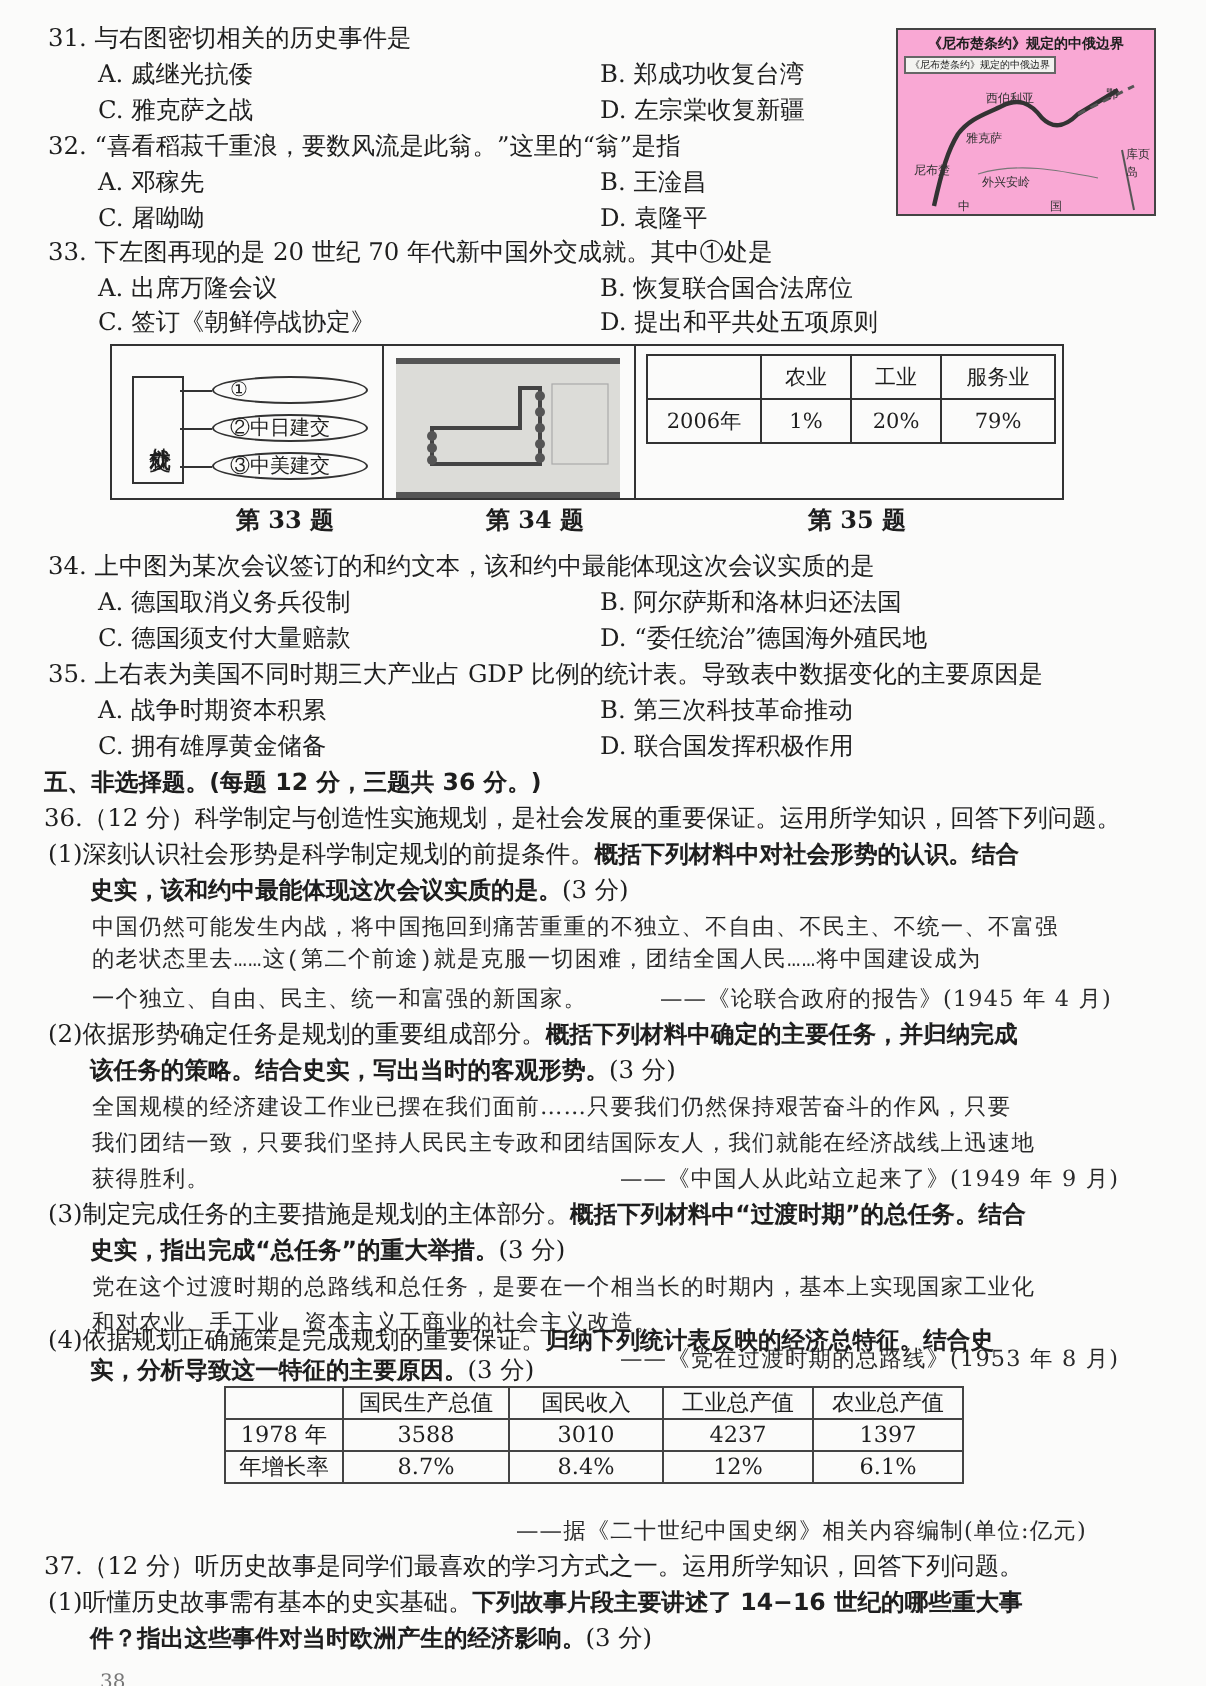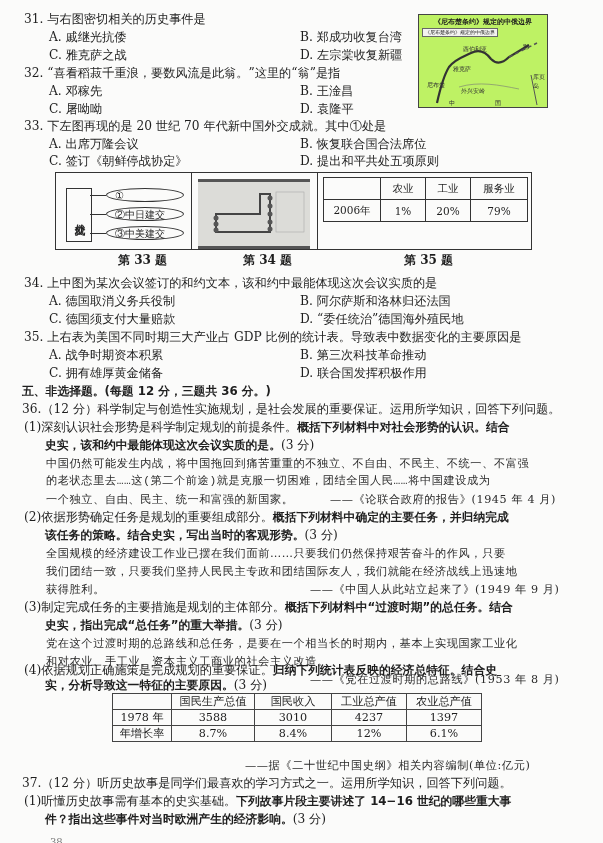--- a/index.html
+++ b/index.html
@@ -12,22 +12,22 @@
     position:relative;
   }
   .abs { position:absolute; white-space:nowrap; }
   .q { line-height:17px; }
   .opt { line-height:17px; }
   .b { font-family:"DejaVu Sans", "Liberation Sans", sans-serif; font-weight:bold; font-size:11.8px; }
   .mat { font-size:11.2px; color:#2a2a2a; letter-spacing:0.6px; }
 
   
   #map-figure {
-    position:absolute; left:418px; top:14px; width:128px; height:92px;
-    border:1.5px solid #444; background:#bef264; overflow:hidden;font-family:Liberation Mono, monospace;
+    position:absolute; left:448px; top:14px; width:128px; height:92px;
+    border:1.5px solid #444; background:#f9a8d4; overflow:hidden;
   }
   #map-figure .title { position:absolute; top:2px; left:0; right:0; text-align:center; font-size:7px; font-weight:bold; }
   #map-figure .legend { position:absolute; top:13px; left:3px; font-size:5px; border:1px solid #666; padding:0 2px; background:#f3f3f0; }
   #map-figure .lbl { position:absolute; font-size:6px; color:#333; }
 
   
   #figure-row {
     position:absolute; left:55px; top:172px; width:475px; height:76px;
     border:1.2px solid #333; background:#fbfbfa;
   }
@@ -224,21 +224,21 @@
   </tr>
   <tr>
     <td>年增长率</td>
     <td>8.7%</td>
     <td>8.4%</td>
     <td>12%</td>
     <td>6.1%</td>
   </tr>
 </tbody>
   </table>
-<div class="abs q mat" style="left:245px;top:757px;">——据《二十世纪中国史纲》相关内容编制(单位:亿元)</div>
+<div class="abs q mat" style="left:258px;top:757px;">——据《二十世纪中国史纲》相关内容编制(单位:亿元)</div>
 
 <div class="abs q" style="left:22px;top:775px;">37.（12 分）听历史故事是同学们最喜欢的学习方式之一。运用所学知识，回答下列问题。</div>
 <div class="abs q" style="left:24px;top:793px;">
   <span>(1)</span><span>听懂历史故事需有基本的史实基础。</span><span class="b">下列故事片段主要讲述了 14−16 世纪的哪些重大事</span>
 </div>
 <div class="abs q" style="left:45px;top:811px;">
   <span class="b">件？指出这些事件对当时欧洲产生的经济影响。</span><span>(3 分)</span>
 </div>
 
 <div class="abs" style="left:50px;top:836px;font-size:10px;color:#777;">38</div>

